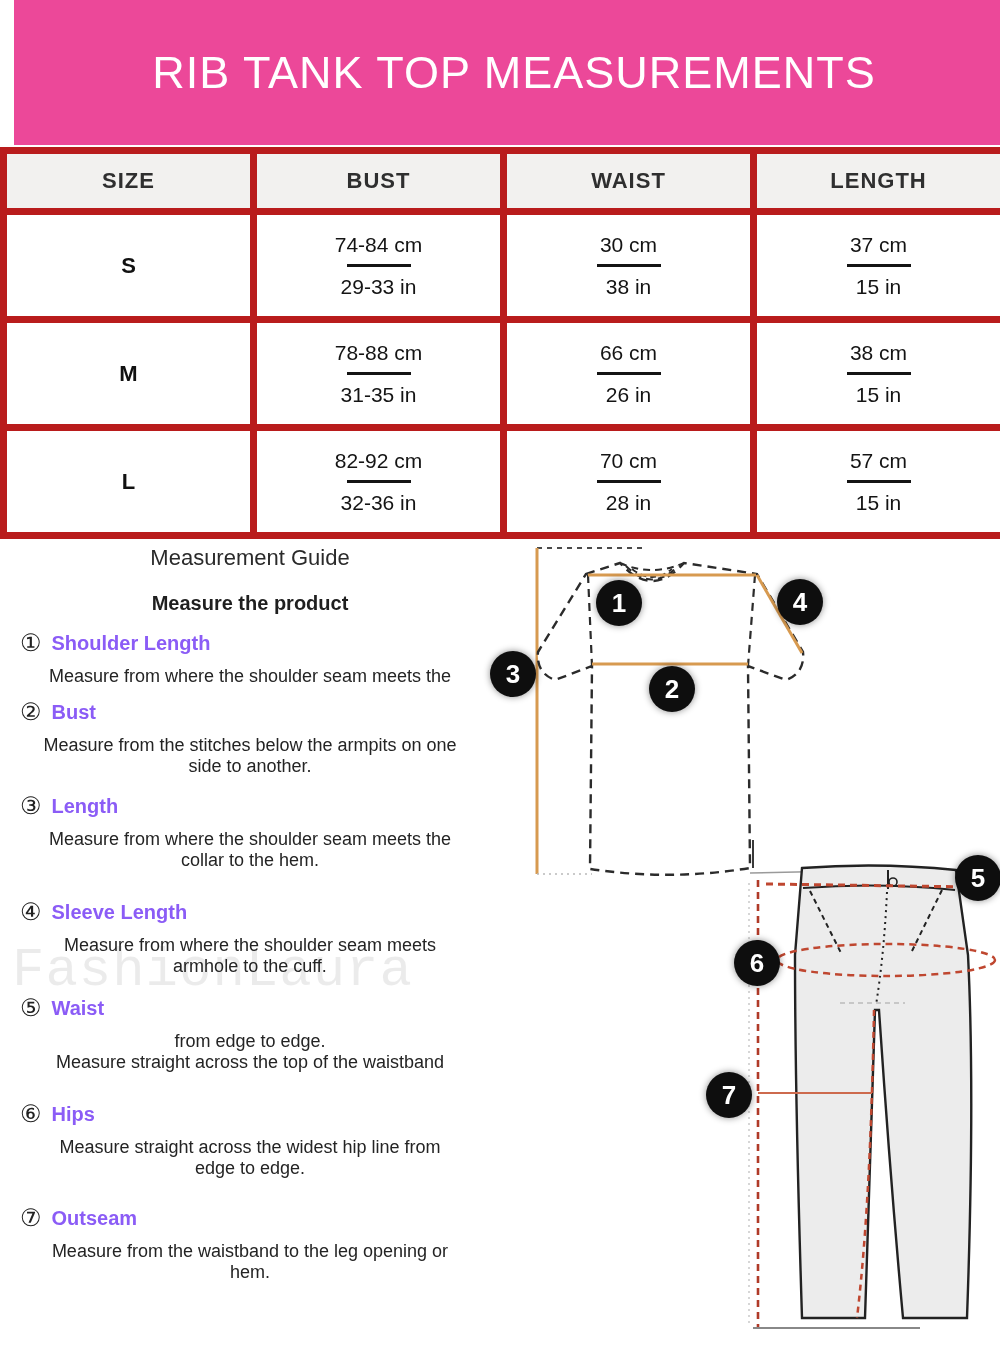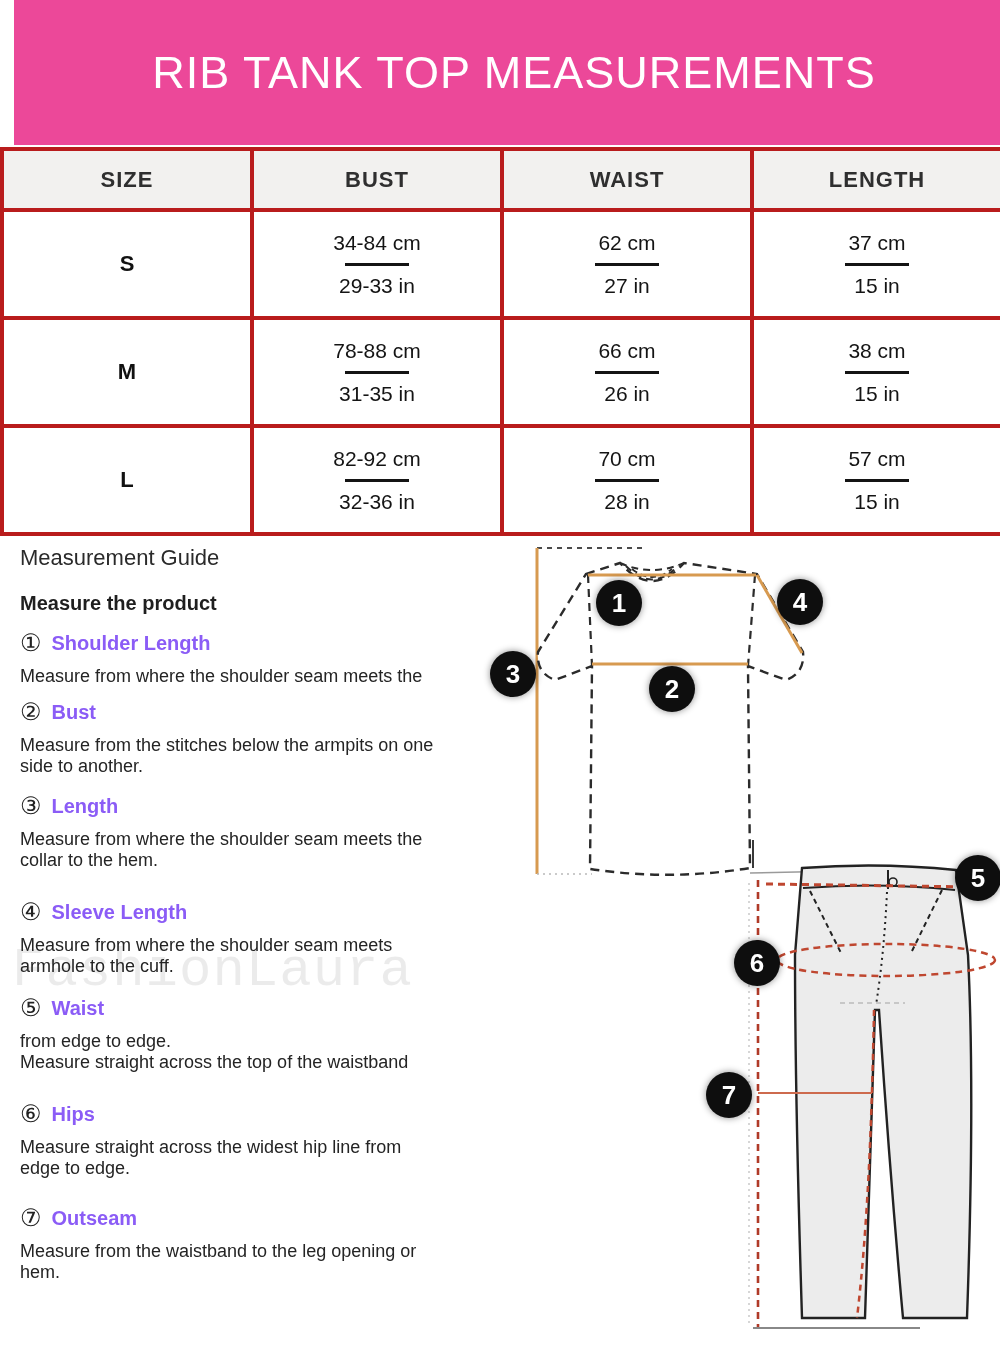--- a/index.html
+++ b/index.html
@@ -19,35 +19,35 @@
     color:#ffffff; font-size:45px; font-weight:400; letter-spacing:1px;
     font-family:"Liberation Sans", sans-serif; white-space:nowrap;
   }
 
   
   .size-table {
     position:absolute; left:0; top:147px; width:1000px; height:386px;
     border-collapse:collapse; table-layout:fixed;
   }
   .size-table th, .size-table td {
-    border:4px solid #b91c1c; text-align:center; vertical-align:middle;
+    border:7px solid #b91c1c; text-align:center; vertical-align:middle;
     width:250px;
   }
   .size-table thead th {
     background:#f2f1ef; height:61px; font-size:22px; font-weight:700;
     color:#2f2f2f; letter-spacing:1px;
   }
   .size-table tbody tr { height:108px; background:#ffffff; }
   .size-cell { font-size:22px; font-weight:700; color:#111; }
   .cell-val { font-size:21px; color:#141414; line-height:1.1; }
   .unit-divider { width:64px; height:3px; background:#141414; margin:8px auto; }
 
   
   .guide {
-    position:absolute; left:20px; top:545px; width:460px; z-index:2;
+    position:absolute; left:20px; top:545px; width:460px; z-index:2;text-align:center;
   }
   .guide-title { font-size:22px; font-weight:400; color:#2a2a2a; }
   .guide-subtitle { font-size:20px; font-weight:700; color:#1f1f1f; margin-top:21px; }
   .g-item-head { display:flex; align-items:center; gap:10px; }
   .g-num { font-size:24px; font-weight:400; color:#222; line-height:1; }
   .g-label { font-size:20px; font-weight:700; color:#8b5cf6; }
   .g-desc { font-size:18px; color:#242424; line-height:21px; margin-top:11px; }
   .mt-a { margin-top:16px; }  
   .mt-b { margin-top:13px; }  
   .mt-c { margin-top:17px; }  
@@ -95,28 +95,28 @@
       <th>SIZE</th>
       <th>BUST</th>
       <th>WAIST</th>
       <th>LENGTH</th>
     </tr>
   </thead>
   <tbody>
     <tr>
       <td class="size-cell">S</td>
       <td>
-        <div class="cell-val">34-84 cm</div>
+        <div class="cell-val">74-84 cm</div>
         <div class="unit-divider"></div>
         <div class="cell-val">29-33 in</div>
       </td>
       <td>
-        <div class="cell-val">62 cm</div>
-        <div class="unit-divider"></div>
-        <div class="cell-val">27 in</div>
+        <div class="cell-val">30 cm</div>
+        <div class="unit-divider"></div>
+        <div class="cell-val">38 in</div>
       </td>
       <td>
         <div class="cell-val">37 cm</div>
         <div class="unit-divider"></div>
         <div class="cell-val">15 in</div>
       </td>
     </tr>
     <tr>
       <td class="size-cell">M</td>
       <td>

